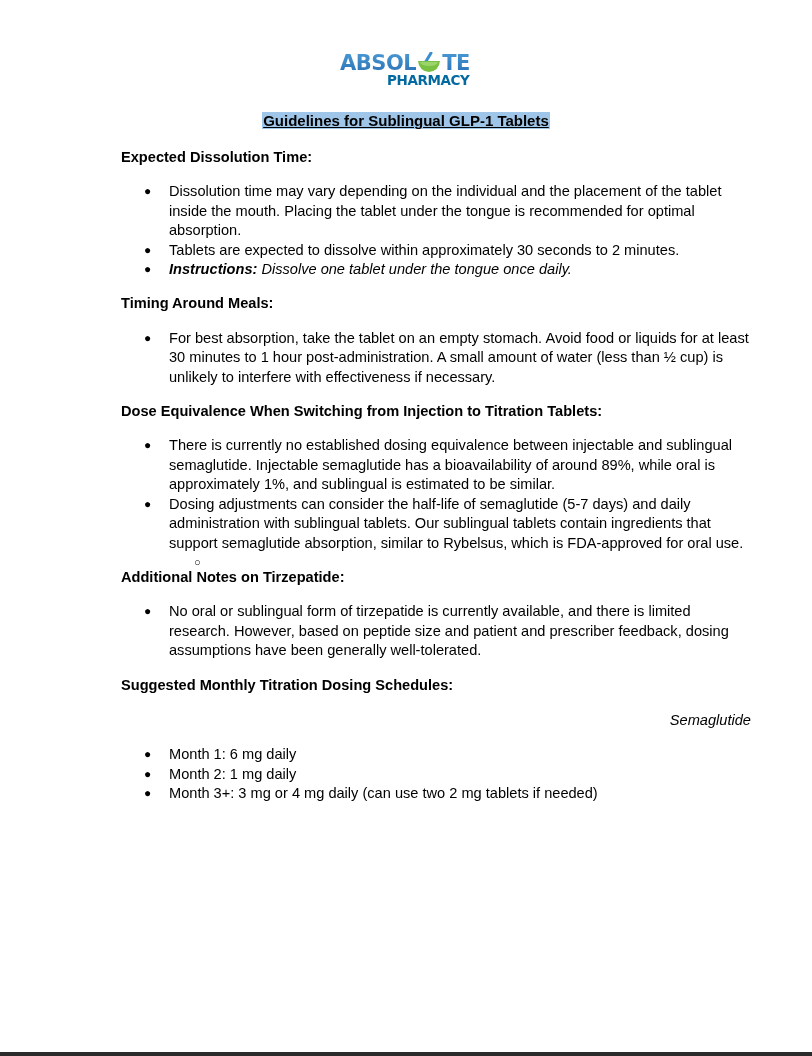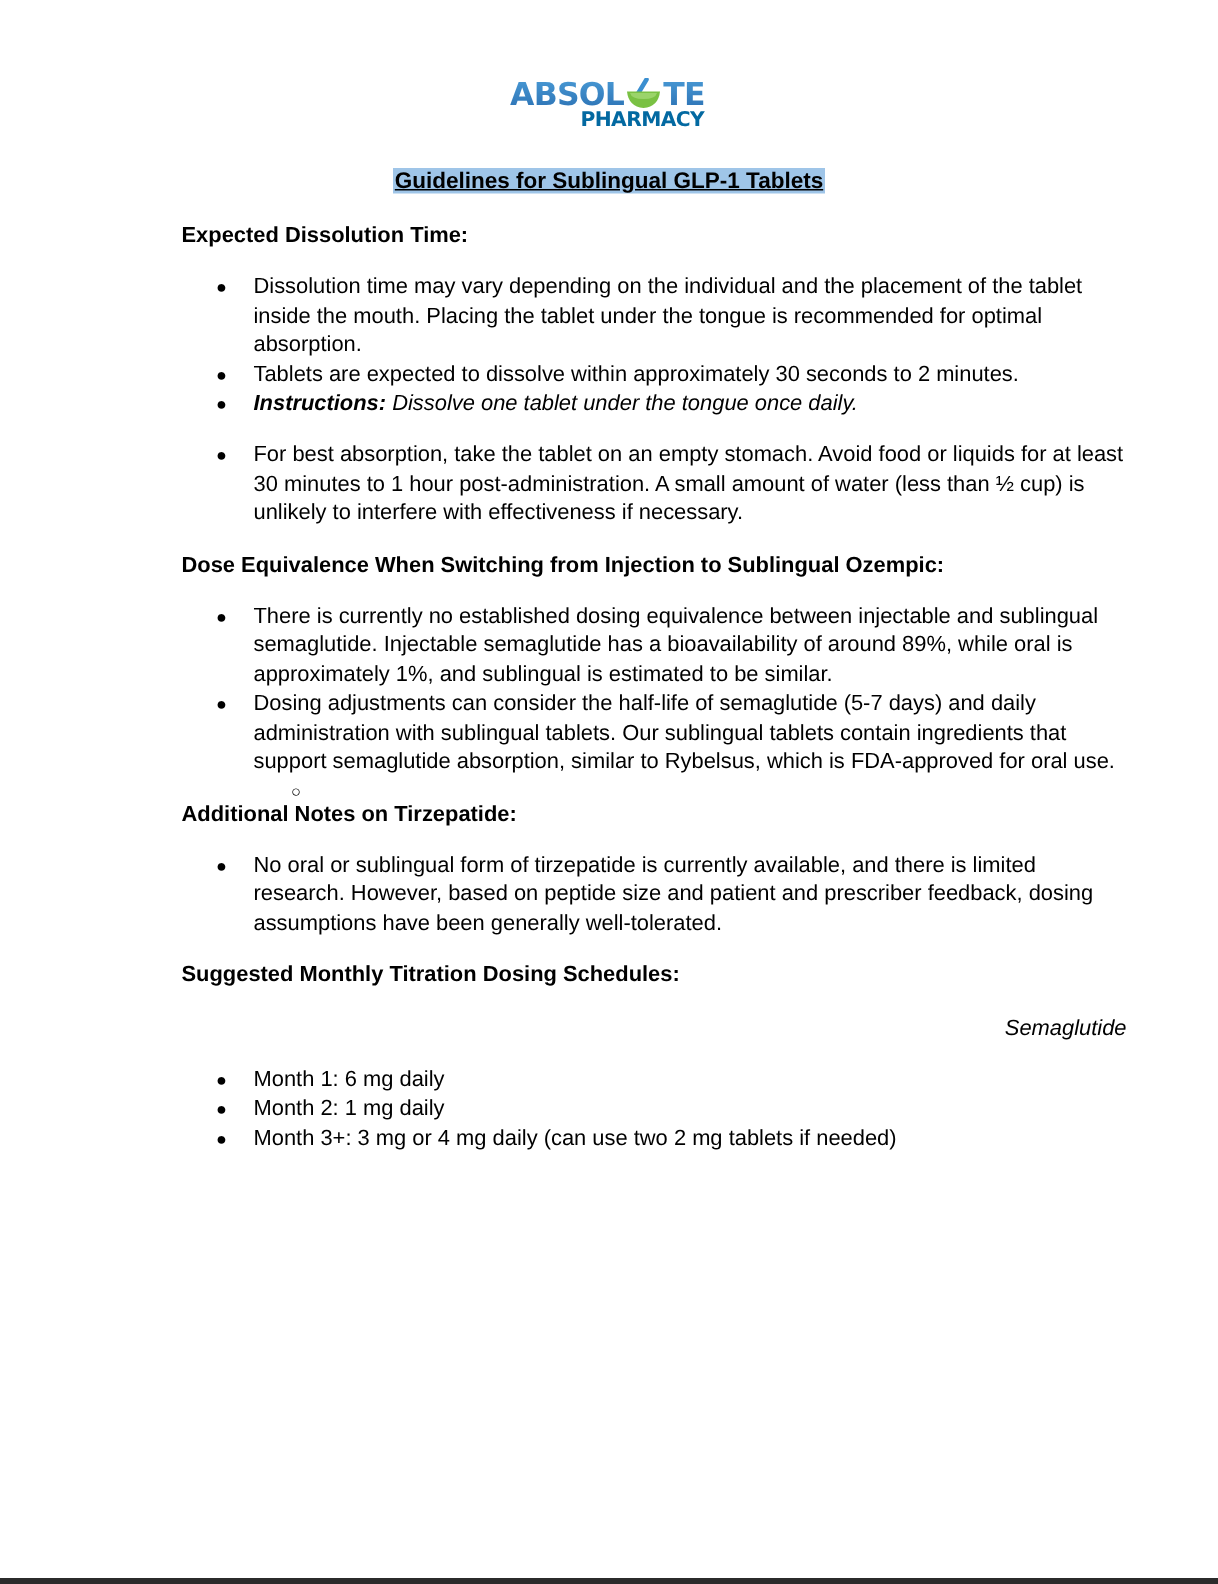--- a/index.html
+++ b/index.html
@@ -179,28 +179,29 @@
         <span class="dot">●</span>
         <span>Tablets are expected to dissolve within approximately 30 seconds to 2 minutes.</span>
       </li>
       <li>
         <span class="dot">●</span>
         <span class="b">Instructions:</span>
         <span class="i">Dissolve one tablet under the tongue once daily.</span>
       </li>
     </ul>
 
+    <h2 class="section">Timing Around Meals:</h2>
     <ul class="bul">
       <li>
         <span class="dot">●</span>
         <span>For best absorption, take the tablet on an empty stomach. Avoid food or liquids for at least 30 minutes to 1 hour post-administration. A small amount of water (less than ½ cup) is unlikely to interfere with effectiveness if necessary.</span>
       </li>
     </ul>
 
-    <h2 class="section">Dose Equivalence When Switching from Injection to Sublingual Ozempic:</h2>
+    <h2 class="section">Dose Equivalence When Switching from Injection to Titration Tablets:</h2>
     <ul class="bul">
       <li>
         <span class="dot">●</span>
         <span>There is currently no established dosing equivalence between injectable and sublingual semaglutide. Injectable semaglutide has a bioavailability of around 89%, while oral is approximately 1%, and sublingual is estimated to be similar.</span>
       </li>
       <li>
         <span class="dot">●</span>
         <span>Dosing adjustments can consider the half-life of semaglutide (5-7 days) and daily administration with sublingual tablets. Our sublingual tablets contain ingredients that support semaglutide absorption, similar to Rybelsus, which is FDA-approved for oral use.</span>
         <ul class="sub">
           <li>

